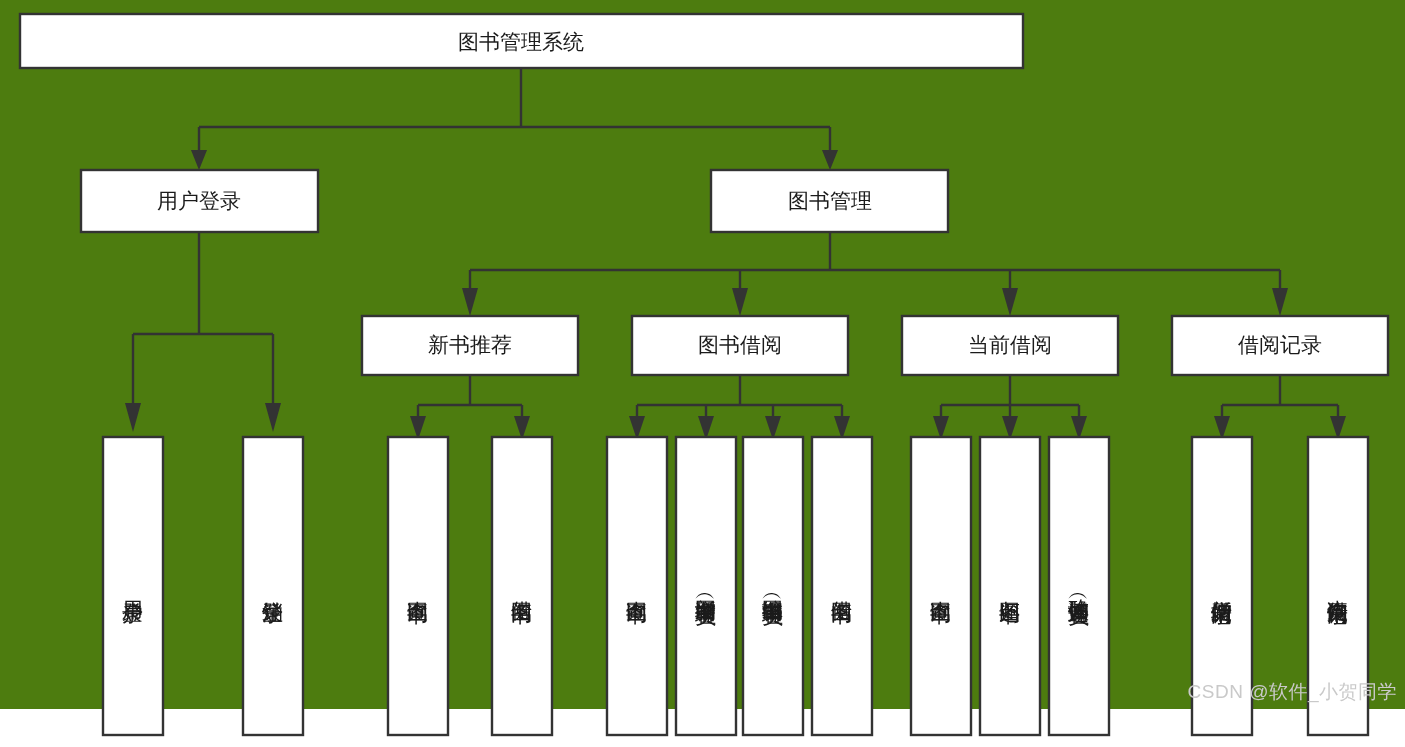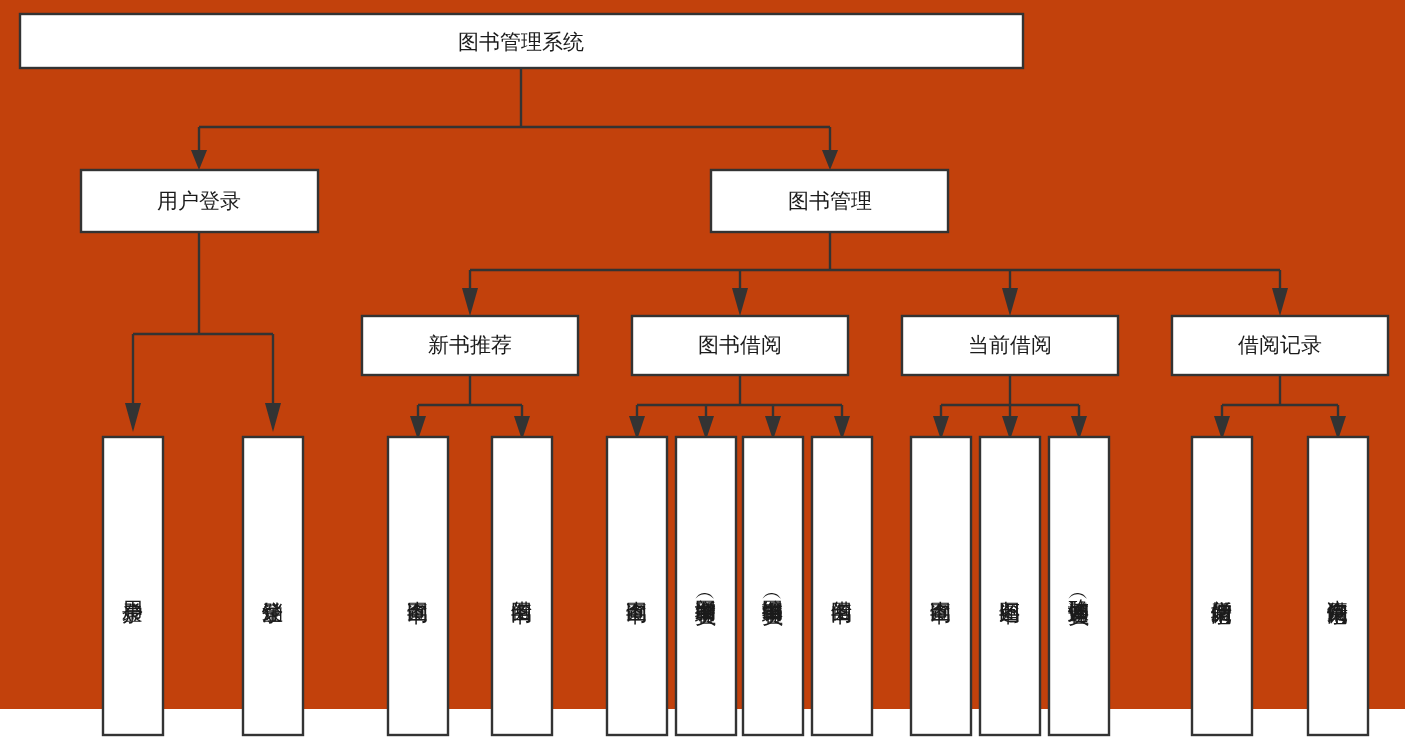--- a/index.html
+++ b/index.html
@@ -11,21 +11,21 @@
     width: 1405px;
     height: 747px;
     font-family: "Liberation Sans", "DejaVu Sans", sans-serif;
     overflow: hidden;
     position: relative;
   }
   #diagram-root {
     position: relative;
     width: 1405px;
     height: 709px;
-    background: #c2410c;
+    background: #4d7c0f;
   }
   svg.flow {
     position: absolute;
     top: 0;
     left: 0;
     width: 1405px;
     height: 747px;
   }
   .node-box {
     fill: #ffffff;
@@ -215,13 +215,14 @@
   <div class="vlabel" style="left: 743px; top: 437px; width: 60px; height: 298px; display: flex; align-items: center; justify-content: center;">编辑图书（管理员）</div>
   <div class="vlabel" style="left: 812px; top: 437px; width: 60px; height: 298px; display: flex; align-items: center; justify-content: center;">借阅图书</div>
 
   <div class="vlabel" style="left: 911px; top: 437px; width: 60px; height: 298px; display: flex; align-items: center; justify-content: center;">查询图书</div>
   <div class="vlabel" style="left: 980px; top: 437px; width: 60px; height: 298px; display: flex; align-items: center; justify-content: center;">归还图书</div>
   <div class="vlabel" style="left: 1049px; top: 437px; width: 60px; height: 298px; display: flex; align-items: center; justify-content: center;">确认归还（管理员）</div>
 
   <div class="vlabel" style="left: 1192px; top: 437px; width: 60px; height: 298px; display: flex; align-items: center; justify-content: center;">新增借阅记录</div>
   <div class="vlabel" style="left: 1308px; top: 437px; width: 60px; height: 298px; display: flex; align-items: center; justify-content: center;">查询借阅记录</div>
 
+  <div class="watermark">CSDN @软件_小贺同学</div>
 </div>
 
 </body></html>

